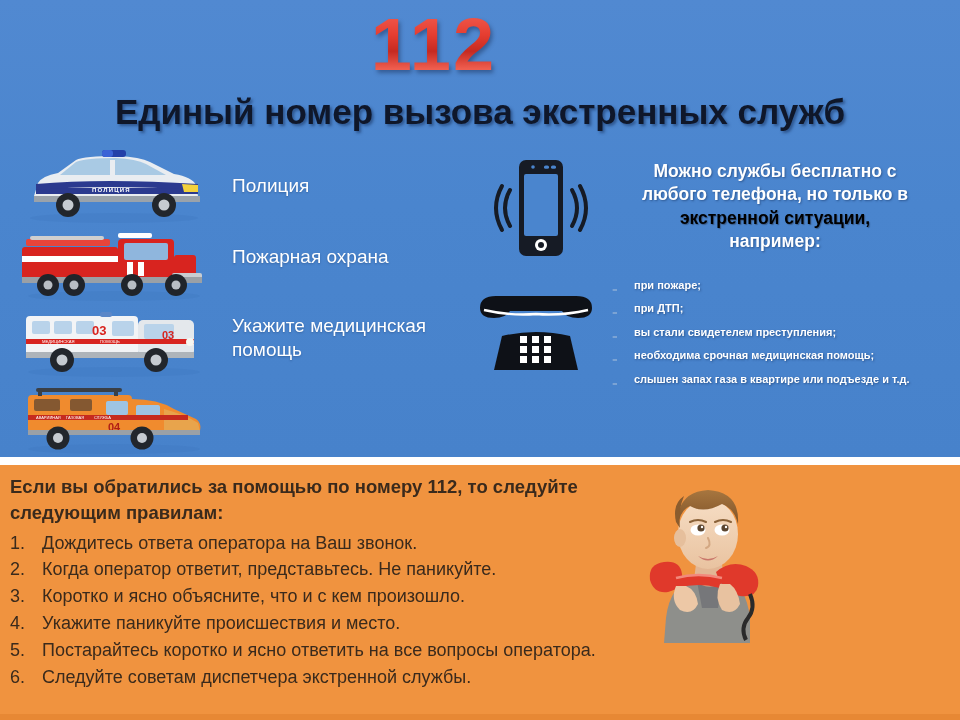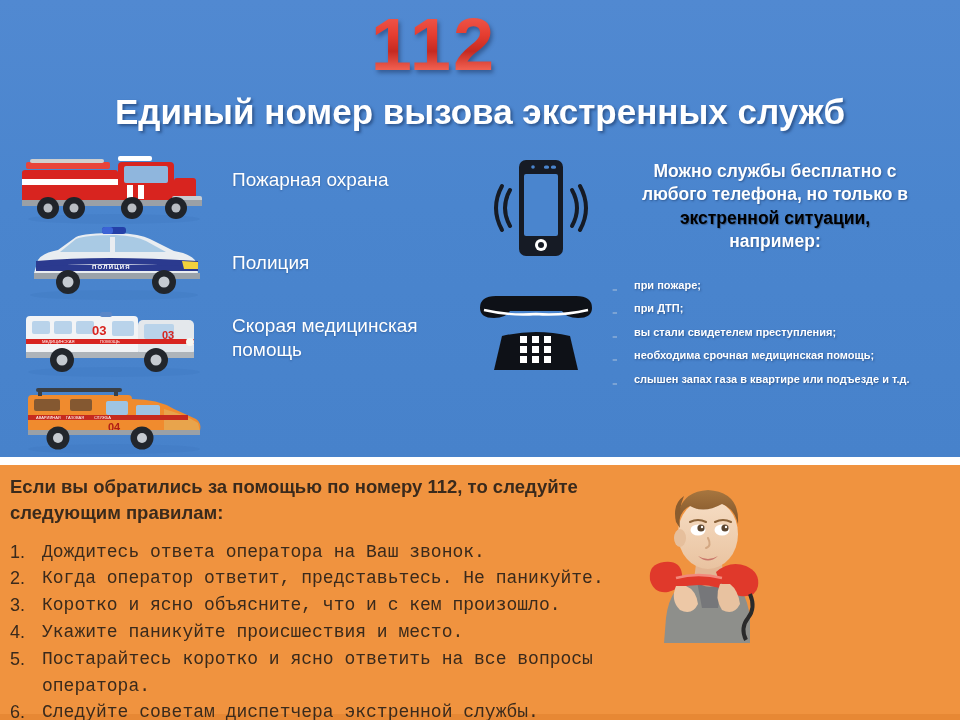--- a/index.html
+++ b/index.html
@@ -34,21 +34,21 @@
     font-size:74px;font-weight:bold;letter-spacing:2px;
     font-family:"Liberation Sans","DejaVu Sans",sans-serif;
     color:#e03c31;
     background:linear-gradient(180deg,#f4695d 0%,#e63e31 38%,#c62a21 58%,#ee5c4d 78%,#f5887c 100%);
     -webkit-background-clip:text;background-clip:text;
     -webkit-text-fill-color:transparent;
     filter:drop-shadow(2px 3px 2px rgba(20,40,80,.45));
   }
   .subtitle{
     position:absolute;left:0;top:92px;width:960px;text-align:center;
-    font-size:35px;font-weight:bold;color:#ffffff;
+    font-size:35px;font-weight:bold;color:#0f172a;
     text-shadow:2px 2px 3px rgba(20,45,90,.55);
     white-space:nowrap;
   }
 
   
   .services{position:absolute;left:14px;top:148px;width:460px;}
   .svc-row{position:relative;height:77px;}
   .svc-art{position:absolute;left:0;top:0;width:200px;height:77px;}
   .svc-label{
     position:absolute;left:218px;font-size:19px;color:#ffffff;
@@ -74,26 +74,26 @@
     width:22px;flex:0 0 22px;color:#7ba3d4;font-size:17px;font-weight:bold;line-height:1.32;
   }
   .bullet .btxt{
     flex:1;font-size:11px;font-weight:bold;color:#ffffff;line-height:1.32;
     text-shadow:1px 1px 2px rgba(20,45,90,.5);
   }
 
   
   .rules{position:absolute;left:10px;top:474px;width:640px;}
   .rules-intro{
-    font-size:18.5px;font-weight:bold;color:#3a2a1c;line-height:1.42;margin-bottom:12px;
+    font-size:18.5px;font-weight:bold;color:#3a2a1c;line-height:1.42;margin-bottom:3px;
   }
   .rules-list{margin:0;padding:0;list-style:none;}
   .rules-list li{display:flex;align-items:flex-start;font-size:18px;color:#3a2a1c;line-height:1.49;}
   .rules-list li .rnum{width:32px;flex:0 0 32px;}
-  .rules-list li .rtxt{flex:1;font-family:Liberation Mono, monospace;}
+  .rules-list li .rtxt{flex:1;}
 
   .kids-note{
     position:absolute;left:742px;top:476px;width:212px;text-align:center;
     line-height:1.4;
   }
   .kids-note .kn-head{
     display:block;font-size:17.5px;font-weight:bold;color:#9e1b10;margin-bottom:2px;
   }
   .kids-note .kn-body{display:block;font-size:17.5px;color:#cf3b22;}
 
@@ -105,20 +105,47 @@
 
 <div id="poster">
 
   <div class="blue-panel"></div>
   <div class="white-gap"></div>
 
   <div class="num112">112</div>
   <div class="subtitle">Единый номер вызова экстренных служб</div>
 
   <div class="services">
+
+    <div class="svc-row">
+      <div class="svc-art">
+        <svg viewBox="0 0 200 77" width="200" height="77">
+          <ellipse cx="100" cy="70" rx="84" ry="5" fill="#3f78bf" opacity=".35"></ellipse>
+          <path d="M20 48 L24 35 Q28 28 44 25 L62 12 Q70 8 104 8 Q126 9 136 14 L160 26 Q178 29 182 37 L184 48 Z" fill="#e9edf1"></path>
+          <path d="M62 14 Q72 10 102 10 Q122 11 132 16 L152 27 L46 27 Z" fill="#9dc3e2" opacity=".85"></path>
+          <rect x="96" y="12" width="5" height="15" fill="#e9edf1"></rect>
+          <path d="M22 40 L184 40 L184 46 L22 46 Z" fill="#2b3a8f"></path>
+          <path d="M22 36 Q90 30 184 36 L184 42 Q90 36 22 42 Z" fill="#2b3a8f"></path>
+          <text x="78" y="44" font-family="Liberation Sans, sans-serif" font-size="6" font-weight="bold" fill="#ffffff" letter-spacing="1.2">ПОЛИЦИЯ</text>
+          <rect x="20" y="48" width="166" height="6" fill="#9aa2aa"></rect>
+          <path d="M168 36 L184 37 L184 44 L170 44 Z" fill="#f2d13c"></path>
+          <rect x="88" y="2" width="24" height="7" rx="3" fill="#2440a8"></rect>
+          <rect x="88" y="2" width="11" height="7" rx="3" fill="#3b63d6"></rect>
+          <g fill="#22262c">
+            <circle cx="54" cy="57" r="12"></circle>
+              <circle cx="150" cy="57" r="12"></circle>
+          </g>
+          <g fill="#c6cbd1">
+            <circle cx="54" cy="57" r="5.5"></circle>
+              <circle cx="150" cy="57" r="5.5"></circle>
+          </g>
+        </svg>
+      </div>
+      <div class="svc-label" style="top:26px;">Полиция</div>
+    </div>
 
     <div class="svc-row">
       <div class="svc-art">
         <svg viewBox="0 0 200 77" width="200" height="77">
           <ellipse cx="100" cy="71" rx="86" ry="5" fill="#3f78bf" opacity=".35"></ellipse>
           <rect x="8" y="22" width="96" height="34" rx="3" fill="#d8241f"></rect>
           <rect x="8" y="31" width="96" height="6" fill="#ffffff"></rect>
           <rect x="12" y="14" width="84" height="7" rx="2" fill="#e8443a"></rect>
           <rect x="16" y="11" width="74" height="4" rx="2" fill="#cfcfcf"></rect>
           <rect x="104" y="14" width="56" height="42" rx="4" fill="#d8241f"></rect>
@@ -137,47 +164,20 @@
           </g>
           <g fill="#b9bec4">
             <circle cx="34" cy="60" r="4.5"></circle>
               <circle cx="60" cy="60" r="4.5"></circle>
             <circle cx="118" cy="60" r="4.5"></circle>
               <circle cx="162" cy="60" r="4.5"></circle>
           </g>
         </svg>
       </div>
       <div class="svc-label" style="top:20px;">Пожарная охрана</div>
-    </div>
-
-    <div class="svc-row">
-      <div class="svc-art">
-        <svg viewBox="0 0 200 77" width="200" height="77">
-          <ellipse cx="100" cy="70" rx="84" ry="5" fill="#3f78bf" opacity=".35"></ellipse>
-          <path d="M20 48 L24 35 Q28 28 44 25 L62 12 Q70 8 104 8 Q126 9 136 14 L160 26 Q178 29 182 37 L184 48 Z" fill="#e9edf1"></path>
-          <path d="M62 14 Q72 10 102 10 Q122 11 132 16 L152 27 L46 27 Z" fill="#9dc3e2" opacity=".85"></path>
-          <rect x="96" y="12" width="5" height="15" fill="#e9edf1"></rect>
-          <path d="M22 40 L184 40 L184 46 L22 46 Z" fill="#2b3a8f"></path>
-          <path d="M22 36 Q90 30 184 36 L184 42 Q90 36 22 42 Z" fill="#2b3a8f"></path>
-          <text x="78" y="44" font-family="Liberation Sans, sans-serif" font-size="6" font-weight="bold" fill="#ffffff" letter-spacing="1.2">ПОЛИЦИЯ</text>
-          <rect x="20" y="48" width="166" height="6" fill="#9aa2aa"></rect>
-          <path d="M168 36 L184 37 L184 44 L170 44 Z" fill="#f2d13c"></path>
-          <rect x="88" y="2" width="24" height="7" rx="3" fill="#2440a8"></rect>
-          <rect x="88" y="2" width="11" height="7" rx="3" fill="#3b63d6"></rect>
-          <g fill="#22262c">
-            <circle cx="54" cy="57" r="12"></circle>
-              <circle cx="150" cy="57" r="12"></circle>
-          </g>
-          <g fill="#c6cbd1">
-            <circle cx="54" cy="57" r="5.5"></circle>
-              <circle cx="150" cy="57" r="5.5"></circle>
-          </g>
-        </svg>
-      </div>
-      <div class="svc-label" style="top:26px;">Полиция</div>
     </div>
 
     <div class="svc-row">
       <div class="svc-art">
         <svg viewBox="0 0 200 77" width="200" height="77">
           <ellipse cx="100" cy="70" rx="86" ry="5" fill="#3f78bf" opacity=".35"></ellipse>
           <rect x="12" y="14" width="112" height="40" rx="4" fill="#f2f4f6"></rect>
           <rect x="124" y="18" width="56" height="36" rx="5" fill="#e4e8ec"></rect>
           <rect x="18" y="19" width="18" height="13" rx="2" fill="#b9d3ea"></rect>
           <rect x="40" y="19" width="18" height="13" rx="2" fill="#b9d3ea"></rect>
@@ -195,21 +195,21 @@
           <g fill="#22262c">
             <circle cx="48" cy="58" r="12"></circle>
               <circle cx="142" cy="58" r="12"></circle>
           </g>
           <g fill="#c6cbd1">
             <circle cx="48" cy="58" r="5.5"></circle>
               <circle cx="142" cy="58" r="5.5"></circle>
           </g>
         </svg>
       </div>
-      <div class="svc-label" style="top:12px;width:210px;">Скорая медицинская помощь</div>
+      <div class="svc-label" style="top:12px;width:210px;">Укажите медицинская помощь</div>
     </div>
 
     <div class="svc-row">
       <div class="svc-art">
         <svg viewBox="0 0 200 77" width="200" height="77">
           <ellipse cx="100" cy="70" rx="86" ry="5" fill="#3f78bf" opacity=".35"></ellipse>
           <rect x="14" y="16" width="104" height="38" rx="4" fill="#f08b2e"></rect>
           <path d="M118 20 Q144 20 160 30 L182 40 Q188 44 186 52 L118 54 Z" fill="#f08b2e"></path>
           <path d="M150 30 Q172 36 184 44 L186 52 L150 52 Z" fill="#e8a44c"></path>
           <rect x="20" y="20" width="26" height="12" rx="2" fill="#2c2f35" opacity=".55"></rect>

